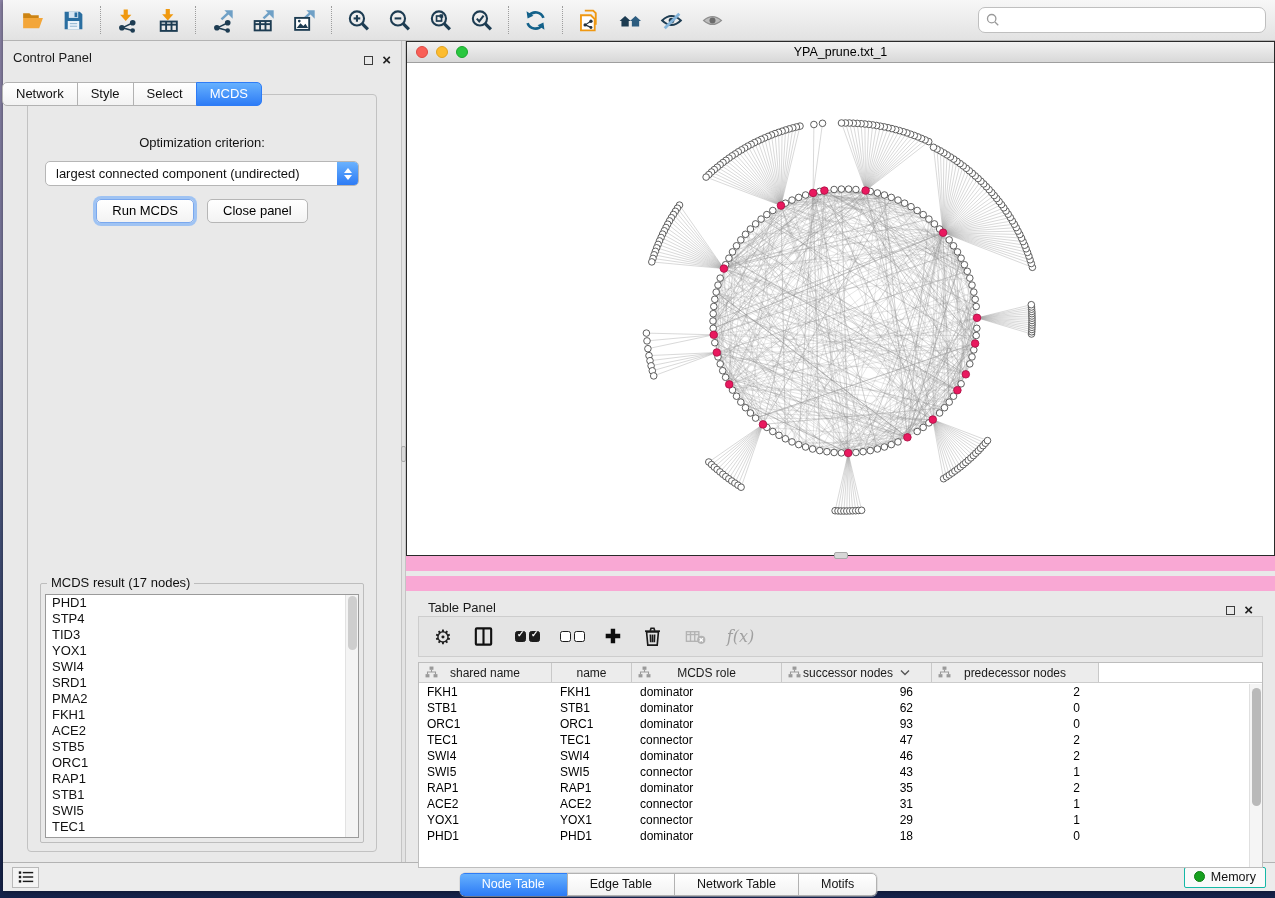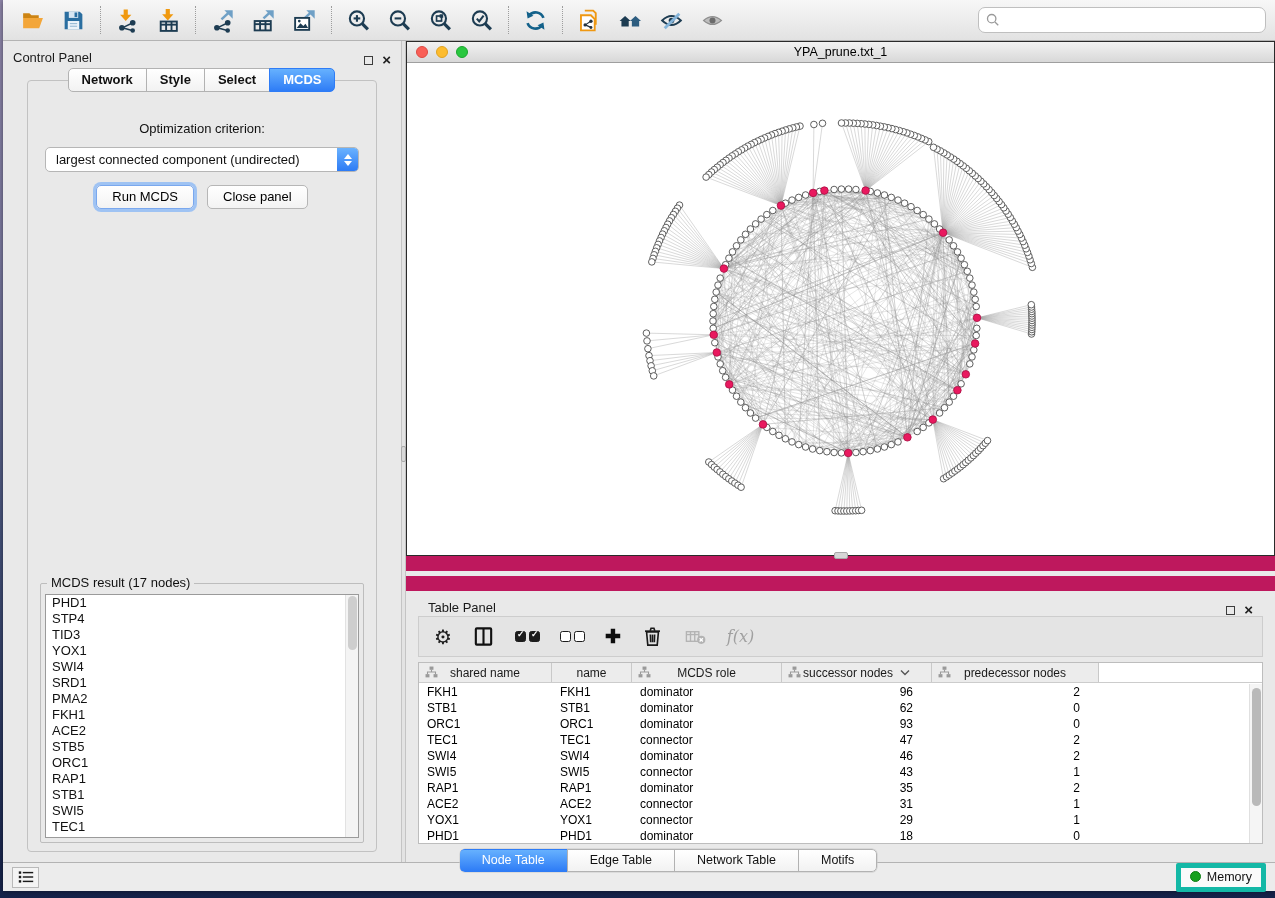--- a/index.html
+++ b/index.html
@@ -22,21 +22,21 @@
   
   .main { flex:1; display:flex; min-height:0; }
 
   
   .control-panel { width:398px; flex:none; background:#e9e9e9; display:flex; flex-direction:column; }
   .panel-header { height:24px; flex:none; display:flex; align-items:flex-end; padding:2px 10px 0; }
   .panel-title { font-size:13px; color:#1a1a1a; }
   .panel-header-btns { margin-left:auto; display:flex; align-items:center; gap:9px; }
   .float-icon { width:9px; height:9px; border:1.6px solid #3c3c3c; display:inline-block; }
   .close-x { font-size:15px; font-weight:bold; color:#222; line-height:10px; }
-  .cp-tabs { display:flex; justify-content:center; position:relative; z-index:2; margin-top:3px; margin-bottom:-12px;font-weight:bold; }
+  .cp-tabs { display:flex; position:relative; z-index:2; margin-top:17px; margin-bottom:-12px; }
   .seg-tab { padding:3px 13px 4px; background:linear-gradient(#ffffff,#f2f2f2); border:1px solid #b2b2b2; margin-left:-1px; font-size:13px; color:#111; cursor:default; }
   .seg-tab:first-child { border-radius:5px 0 0 5px; }
   .seg-tab:last-child { border-radius:0 5px 5px 0; }
   .seg-tab.active { background:linear-gradient(#66b1fe,#2e7cf6); border-color:#2e7cf6; color:#fff; }
   .cp-pane { flex:1; margin:0 24px 10px; border:1px solid #c2c2c2; border-radius:4px; background:#e9e9e9; padding:28px 12px 8px; display:flex; flex-direction:column; min-height:0; }
   .opt-label { text-align:center; margin-top:12px; font-size:13px; }
   .opt-select { margin:11px auto 0; width:314px; height:25px; background:#fff; border:1px solid #b6b6b6; border-radius:5px; position:relative; display:flex; align-items:center; padding-left:10px; font-size:13px; cursor:default; }
   .opt-stepper { position:absolute; right:0; top:0; bottom:0; width:21px; border-radius:0 4px 4px 0; background:linear-gradient(#6ab2fe,#2d7bf5); display:flex; flex-direction:column; align-items:center; justify-content:center; gap:2px; }
   .tri-up { width:0; height:0; border-left:4px solid transparent; border-right:4px solid transparent; border-bottom:5px solid #fff; }
   .tri-down { width:0; height:0; border-left:4px solid transparent; border-right:4px solid transparent; border-top:5px solid #fff; }
@@ -48,21 +48,21 @@
   .mcds-list { width:100%; height:100%; background:#fff; border:1px solid #9a9a9a; overflow:hidden; position:relative; }
   .mcds-item { font-size:13px; line-height:16px; padding-left:6px; }
   .mcds-scroll { position:absolute; right:0; top:0; bottom:0; width:13px; background:#f4f4f4; border-left:1px solid #e2e2e2; }
   .mcds-thumb { position:absolute; top:1px; left:1.5px; width:9px; height:54px; background:#cecece; border-radius:5px; }
 
   
   .v-splitter { width:5px; flex:none; background:#e3e3e3; border-left:1px solid #c4c4c4; border-right:1px solid #c4c4c4; position:relative; }
   .v-grip { position:absolute; top:405px; left:-1px; width:5px; height:16px; background:#d8d8d8; border:1px solid #a9a9a9; border-radius:2px; }
 
   
-  .right-col { flex:1; display:flex; flex-direction:column; min-width:0; background:#be185d;gap:15px; }
+  .right-col { flex:1; display:flex; flex-direction:column; min-width:0; background:#f9a8d4;gap:15px; }
   .net-window { height:515px; flex:none; border:1px solid #2a2a2a; display:flex; flex-direction:column; background:#fff; }
   .net-titlebar { height:21px; flex:none; background:linear-gradient(#f2f2f2,#d8d8d8); border-bottom:1px solid #9f9f9f; position:relative; display:flex; align-items:center; justify-content:center; }
   .traffic { position:absolute; left:9px; top:0; bottom:0; display:flex; align-items:center; gap:8px; }
   .tl { width:12px; height:12px; border-radius:50%; }
   .tl.red { background:#f95f57; border:0.5px solid #dd4a42; }
   .tl.yellow { background:#fdbc2e; border:0.5px solid #e0a321; }
   .tl.green { background:#29c73f; border:0.5px solid #1ba62f; }
   .net-title { font-size:12.5px; color:#000; }
   .net-canvas { flex:1; position:relative; background:#fff; }
   .net-canvas svg { position:absolute; inset:0; width:100%; height:100%; }
@@ -76,41 +76,41 @@
   .tpi { display:flex; align-items:center; justify-content:center; height:28px; cursor:default; }
   .tpi svg { width:23px; height:23px; }
   .gear-glyph { font-size:20px; color:#1f1f1f; line-height:20px; }
   .plus-glyph { font-size:19px; font-weight:bold; color:#0d0d0d; }
   .fx-glyph { font-family:"DejaVu Serif", serif; font-style:italic; font-size:16px; color:#a0a0a0; }
   .cb-pair { display:flex; gap:3px; }
   .cb { width:11px; height:11px; border:1.7px solid #1c1c1c; border-radius:2.5px; position:relative; background:#fff; }
   .cb.checked { background:#1c1c1c; }
   .cb.checked::after { content:"✓"; position:absolute; left:1px; top:-3px; color:#fff; font-size:9px; font-weight:bold; }
 
-  .tp-table { flex:none; height:182px; border:1px solid #bdbdbd; background:#fff; margin-top:5px; position:relative; overflow:hidden; }
+  .tp-table { flex:none; height:206px; border:1px solid #bdbdbd; background:#fff; margin-top:5px; position:relative; overflow:hidden; }
   .tp-head { display:flex; height:20px; background:#fff; border-bottom:1px solid #cccccc; }
   .tp-hcell { background:#ececec; border-right:1px solid #c9c9c9; display:flex; align-items:center; justify-content:center; gap:7px; font-size:12px; color:#1a1a1a; position:relative; flex:none; }
   .tp-hcell .col-icon { width:13px; height:13px; position:absolute; left:6px; top:3px; }
   .sort-chev { width:10px; height:7px; }
   .c0 { width:133px; } .c1 { width:80px; } .c2 { width:150px; } .c3 { width:150px; } .c4 { width:167px; }
   .tp-body { position:absolute; top:21px; left:0; right:13px; bottom:0; overflow:hidden; }
   .tp-row { display:flex; height:16px; align-items:center; }
   .tp-cell { font-size:12px; color:#000; padding-left:8px; flex:none; white-space:nowrap; }
   .tp-cell.num { text-align:right; padding-left:0; padding-right:19px; }
   .tp-scroll { position:absolute; top:21px; right:0; bottom:0; width:13px; background:#f5f5f5; border-left:1px solid #e0e0e0; }
   .tp-thumb { position:absolute; top:4px; left:2px; width:9px; height:118px; background:#b9b9b9; border-radius:5px; }
 
   .tp-tabs { height:33px; flex:none; display:flex; align-items:center; justify-content:center; }
   .tp-tabs-inner { display:flex; transform:translateX(-172px); box-shadow:0 0 0 0.5px #c9c9c9; border-radius:5px; overflow:hidden; }
   .tp-tabs-inner .seg-tab { margin-left:-1px; padding:3px 22px 4px; font-size:12.5px; }
 
   
   .status-bar { height:29px; flex:none; background:#ececec; border-top:1px solid #b3b3b3; display:flex; align-items:center; justify-content:space-between; padding:0 9px; }
   .list-btn { width:27px; height:21px; background:#f4f4f4; border:1px solid #b9b9b9; display:flex; align-items:center; justify-content:center; }
-  .memory-btn { display:flex; align-items:center; gap:6px; background:#fafafa; border:5px solid #14b8a6; border-radius:2px; padding:2px 9px 3px; font-size:12.5px; }
+  .memory-btn { display:flex; align-items:center; gap:6px; background:#fafafa; border:1px solid #14b8a6; border-radius:2px; padding:2px 9px 3px; font-size:12.5px; }
   .mem-dot { width:11px; height:11px; border-radius:50%; background:#16a01e; border:1px solid #0d7d14; }
 </style>
 </head>
 <body>
 
 <div class="window">
 
   <div class="toolbar">
     <div class="tool-btn">
       <svg viewBox="0 0 24 24">

